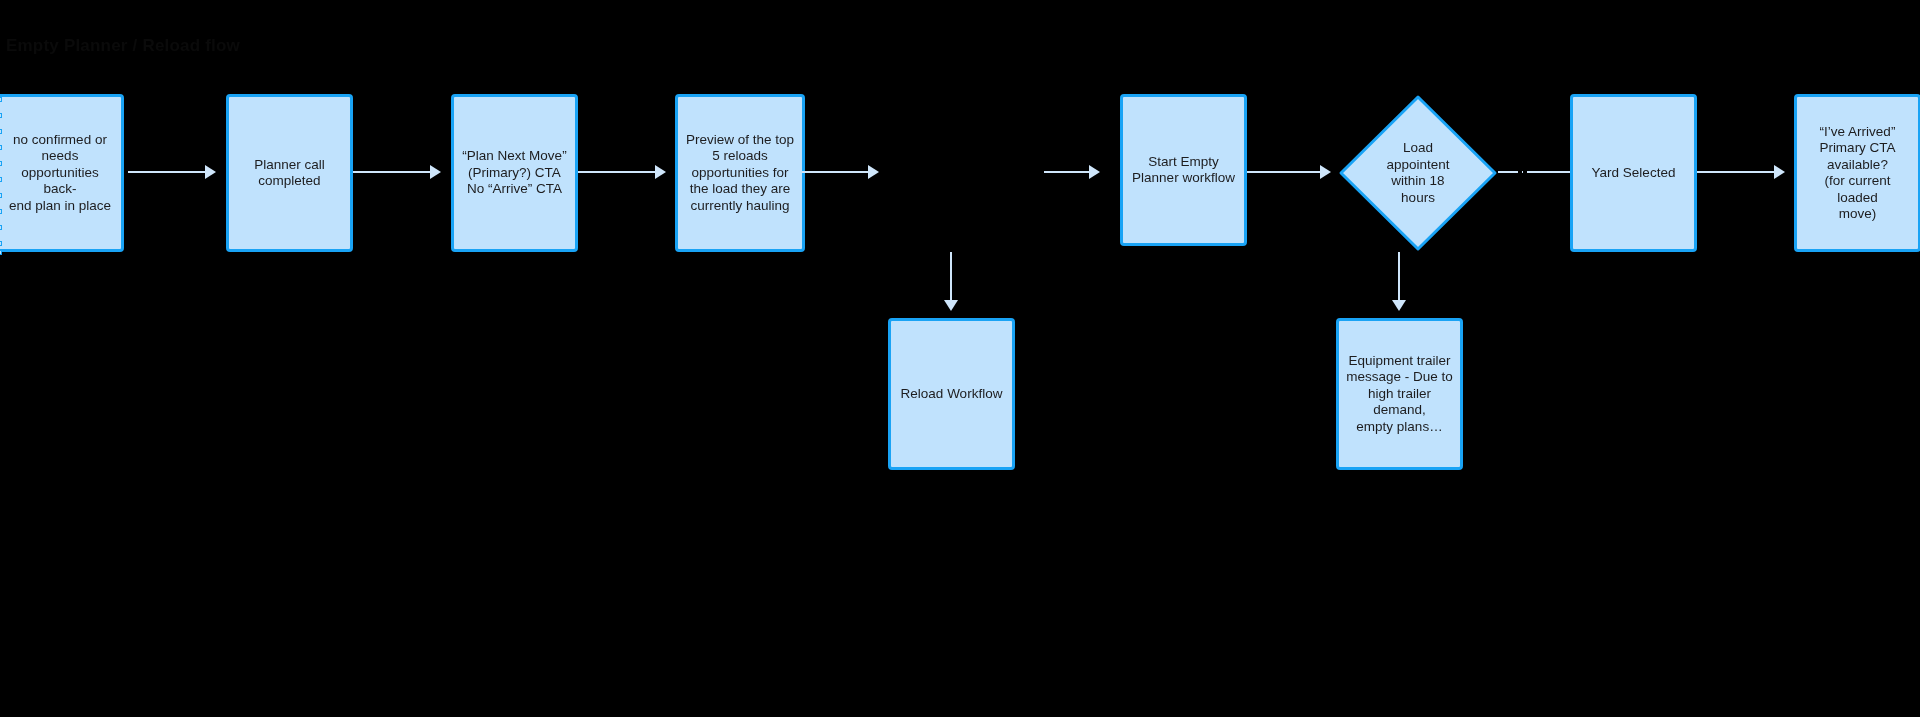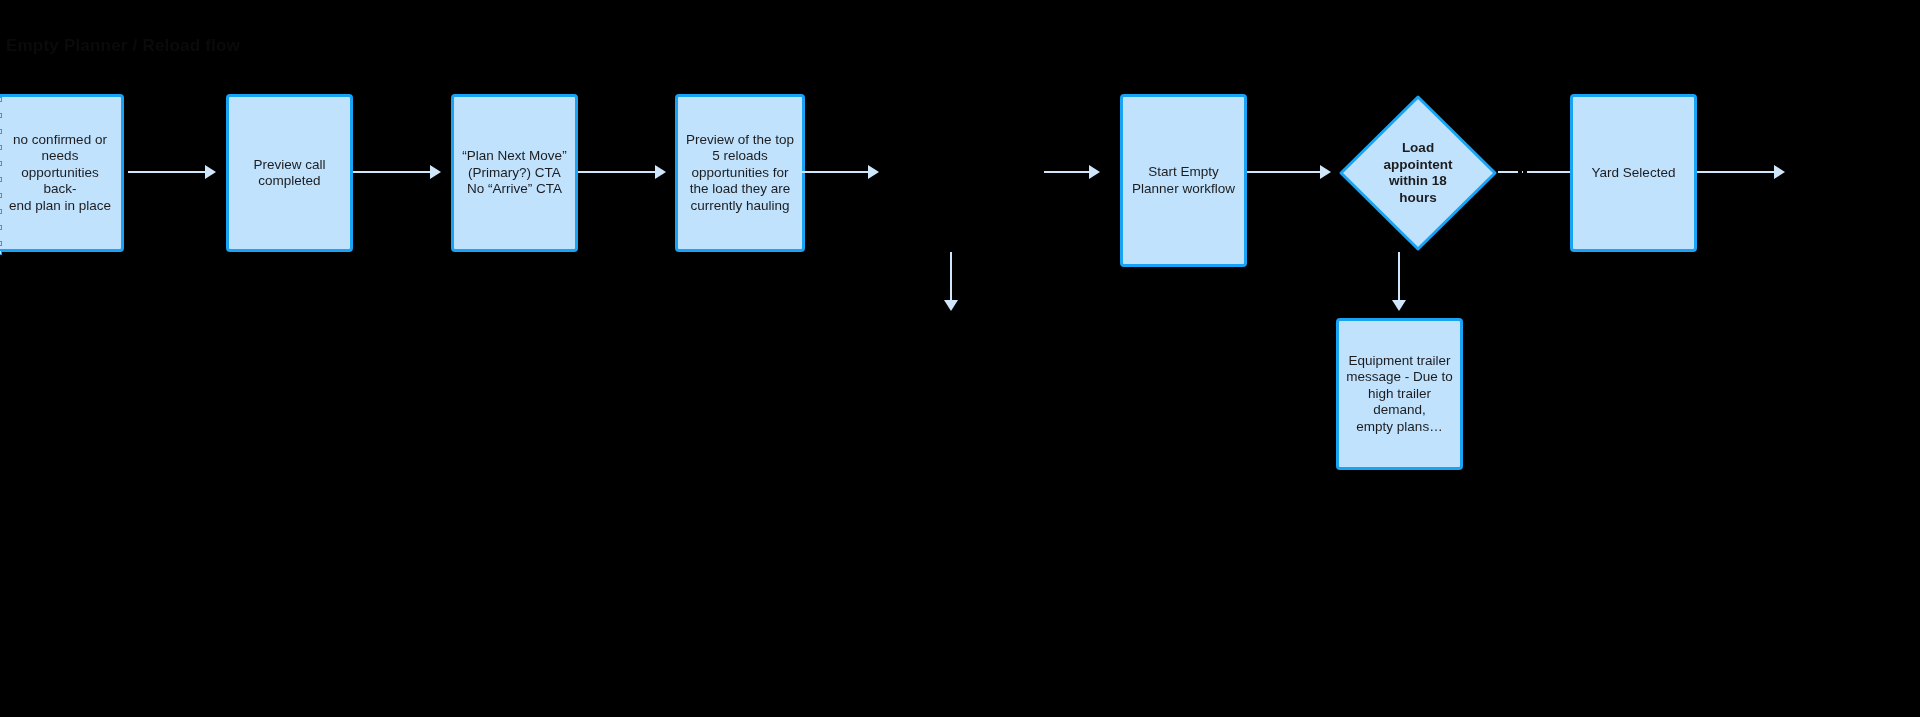--- a/index.html
+++ b/index.html
@@ -69,21 +69,21 @@
     width: 100%;
     height: 100%;
     display: flex;
     align-items: center;
     justify-content: center;
     text-align: center;
     color: #1d1d1f;
     font-size: 13.5px;
     line-height: 16.5px;
     white-space: pre-line;
-    font-weight: 700;
+    font-weight: 400;
     pointer-events: none;
   }
   
   .selected-handles {
     position: absolute;
     left: -2px;
     top: 0;
     width: 7px;
     height: 100%;
   }
@@ -143,21 +143,21 @@
       <i style="top:128px;"></i>
         <i style="top:144px;"></i>
         <i style="top:153px;"></i>
     </span>
   </div>
 
   <div class="conn conn-h" style="left:128px; top:171px; width:79px;"></div>
   <div class="arrow-r" style="left:205px; top:165px;"></div>
 
   <div class="node rect" style="left:226px; top:94px; width:127px; height:158px;">
-    <span class="label">Preview call
+    <span class="label">Planner call
 completed</span>
   </div>
 
   <div class="conn conn-h" style="left:353px; top:171px; width:79px;"></div>
   <div class="arrow-r" style="left:430px; top:165px;"></div>
 
   <div class="node rect" style="left:451px; top:94px; width:127px; height:158px;">
     <span class="label">“Plan Next Move”
 (Primary?) CTA
 No “Arrive” CTA</span>
@@ -174,21 +174,21 @@
 currently hauling</span>
   </div>
 
   <div class="conn conn-h" style="left:802px; top:171px; width:68px;"></div>
   <div class="arrow-r" style="left:868px; top:165px;"></div>
 
 
   <div class="conn conn-h" style="left:1044px; top:171px; width:47px;"></div>
   <div class="arrow-r" style="left:1089px; top:165px;"></div>
 
-  <div class="node rect" style="left:1120px; top:94px; width:127px; height:173px;">
+  <div class="node rect" style="left:1120px; top:94px; width:127px; height:152px;">
     <span class="label">Start Empty
 Planner workflow</span>
   </div>
 
   <div class="conn conn-h" style="left:1247px; top:171px; width:75px;"></div>
   <div class="arrow-r" style="left:1320px; top:165px;"></div>
 
   <div class="diamond-wrap" style="left:1338px; top:94px; width:160px; height:158px;">
     <svg width="160" height="158" viewBox="0 0 160 158">
       <polygon points="80,3 157,79 80,155 3,79" fill="#c0e2fd" stroke="#19a3f5" stroke-width="3" stroke-linejoin="round"></polygon>
@@ -204,24 +204,34 @@
   <div class="conn conn-h" style="left:1527px; top:171px; width:45px;"></div>
   <div class="arrow-r" style="left:1570px; top:165px;"></div>
 
   <div class="node rect" style="left:1570px; top:94px; width:127px; height:158px;">
     <span class="label">Yard Selected</span>
   </div>
 
   <div class="conn conn-h" style="left:1697px; top:171px; width:79px;"></div>
   <div class="arrow-r" style="left:1774px; top:165px;"></div>
 
+  <div class="node rect" style="left:1794px; top:94px; width:127px; height:158px;">
+    <span class="label">“I’ve Arrived”
+Primary CTA
+available?
+(for current loaded
+move)</span>
+  </div>
 
   <div class="conn conn-v" style="left:950px; top:252px; width:2px; height:51px;"></div>
   <div class="arrow-d" style="left:944px; top:300px;"></div>
 
+  <div class="node rect" style="left:888px; top:318px; width:127px; height:152px;">
+    <span class="label">Reload Workflow</span>
+  </div>
 
   <div class="conn conn-v" style="left:1398px; top:252px; width:2px; height:51px;"></div>
   <div class="arrow-d" style="left:1392px; top:300px;"></div>
 
   <div class="node rect" style="left:1336px; top:318px; width:127px; height:152px;justify-content:flex-end;">
     <span class="label">Equipment trailer
 message - Due to
 high trailer demand,
 empty plans…</span>
   </div>

